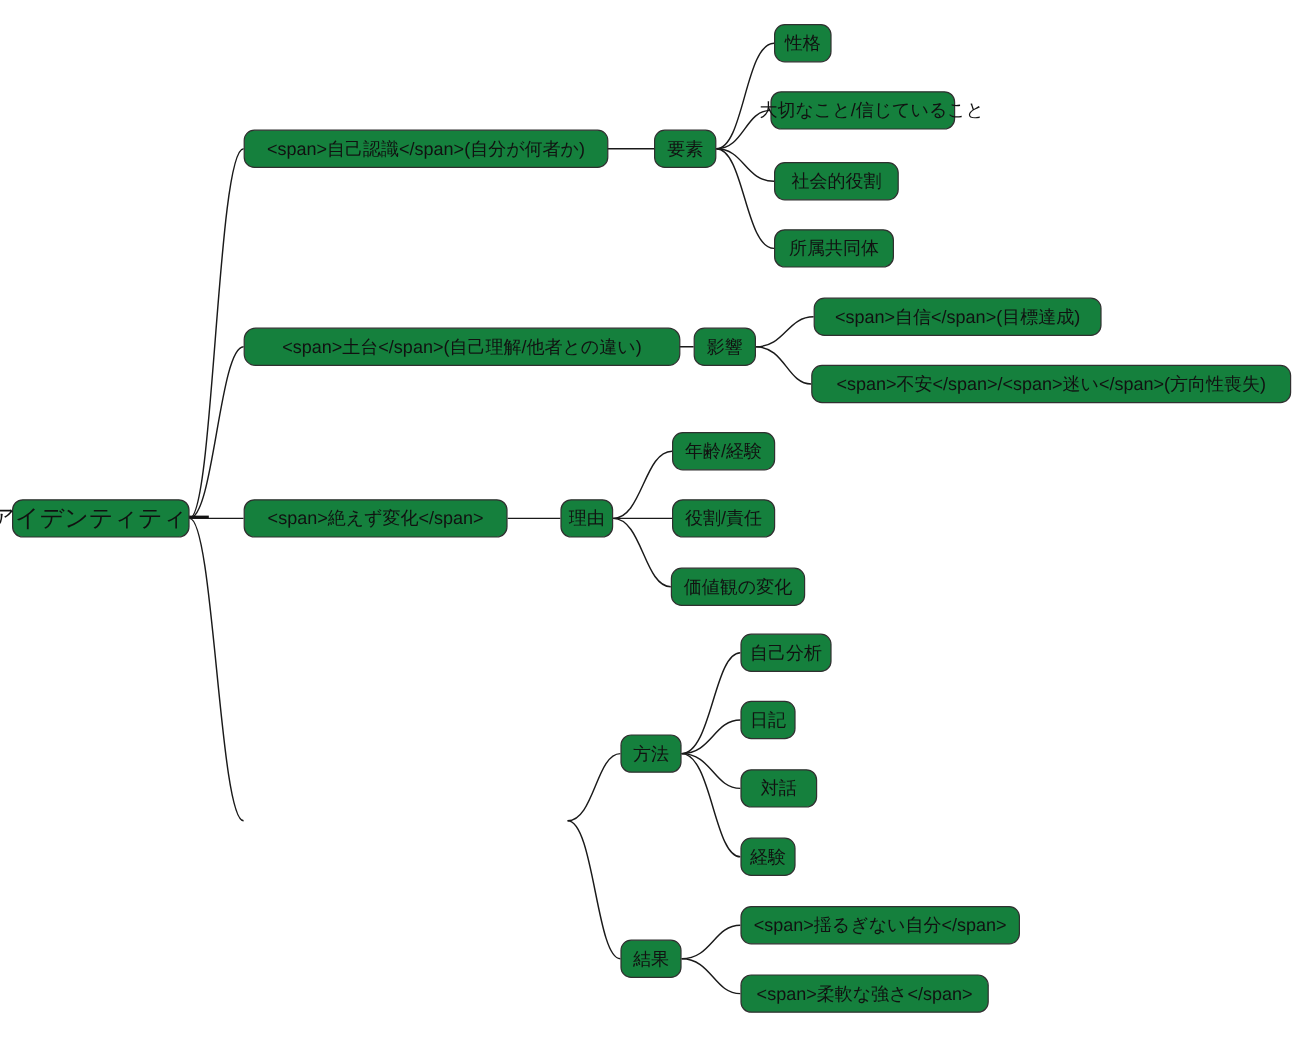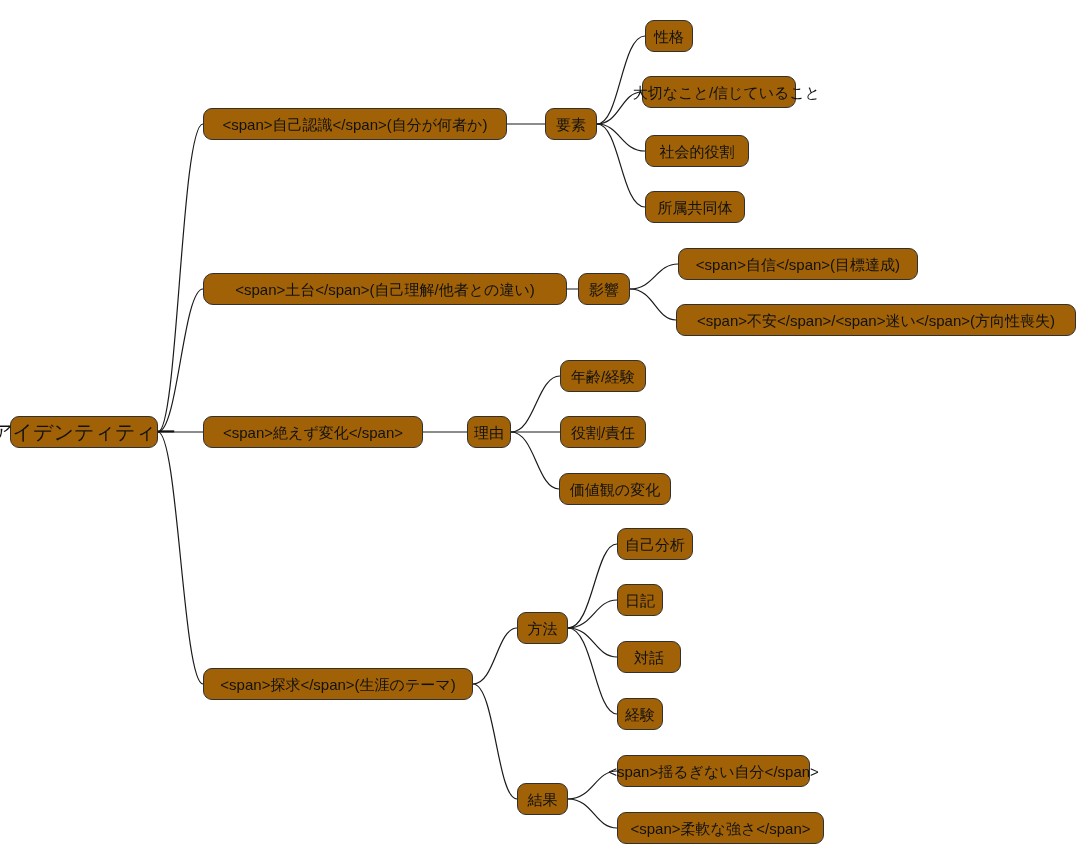--- a/index.html
+++ b/index.html
@@ -26,21 +26,21 @@
     height: 865px;
   }
   svg#edges path {
     fill: none;
     stroke: #1a1a1a;
     stroke-width: 1.2;
   }
   .node {
     position: absolute;
     box-sizing: border-box;
-    background: #a16207;
+    background: #15803d;
     border: 1.6px solid #303030;
     border-radius: 9px;
     display: flex;
     align-items: center;
     justify-content: center;
     white-space: nowrap;
     color: #111111;
     font-size: 15px;
     line-height: 1;
     letter-spacing: 0px;
@@ -107,23 +107,22 @@
   <div class="node" style="left:578px; top:273px; width:52px;">影響</div>
   <div class="node" style="left:678px; top:248px; width:240px;">&lt;span&gt;自信&lt;/span&gt;(目標達成)</div>
   <div class="node" style="left:676px; top:304px; width:400px;">&lt;span&gt;不安&lt;/span&gt;/&lt;span&gt;迷い&lt;/span&gt;(方向性喪失)</div>
 
   <div class="node" style="left:203px; top:416px; width:220px;">&lt;span&gt;絶えず変化&lt;/span&gt;</div>
   <div class="node" style="left:467px; top:416px; width:44px;">理由</div>
   <div class="node" style="left:560px; top:360px; width:86px;">年齢/経験</div>
   <div class="node" style="left:560px; top:416px; width:86px;">役割/責任</div>
   <div class="node" style="left:559px; top:473px; width:112px;">価値観の変化</div>
 
-  <div class="node" style="left:203px; top:668px; width:270px;">&lt;span&gt;探求&lt;/span&gt;(生涯のテーマ)</div>
   <div class="node" style="left:517px; top:612px; width:51px;">方法</div>
   <div class="node" style="left:617px; top:528px; width:76px;">自己分析</div>
   <div class="node" style="left:617px; top:584px; width:46px;">日記</div>
   <div class="node" style="left:617px; top:641px; width:64px;">対話</div>
   <div class="node" style="left:617px; top:698px; width:46px;">経験</div>
   <div class="node" style="left:517px; top:783px; width:51px;">結果</div>
-  <div class="node" style="left:617px; top:755px; width:193px;">&lt;span&gt;揺るぎない自分&lt;/span&gt;</div>
+  <div class="node" style="left:617px; top:755px; width:233px;">&lt;span&gt;揺るぎない自分&lt;/span&gt;</div>
   <div class="node" style="left:617px; top:812px; width:207px;">&lt;span&gt;柔軟な強さ&lt;/span&gt;</div>
 
 </div>
 
 </body></html>

